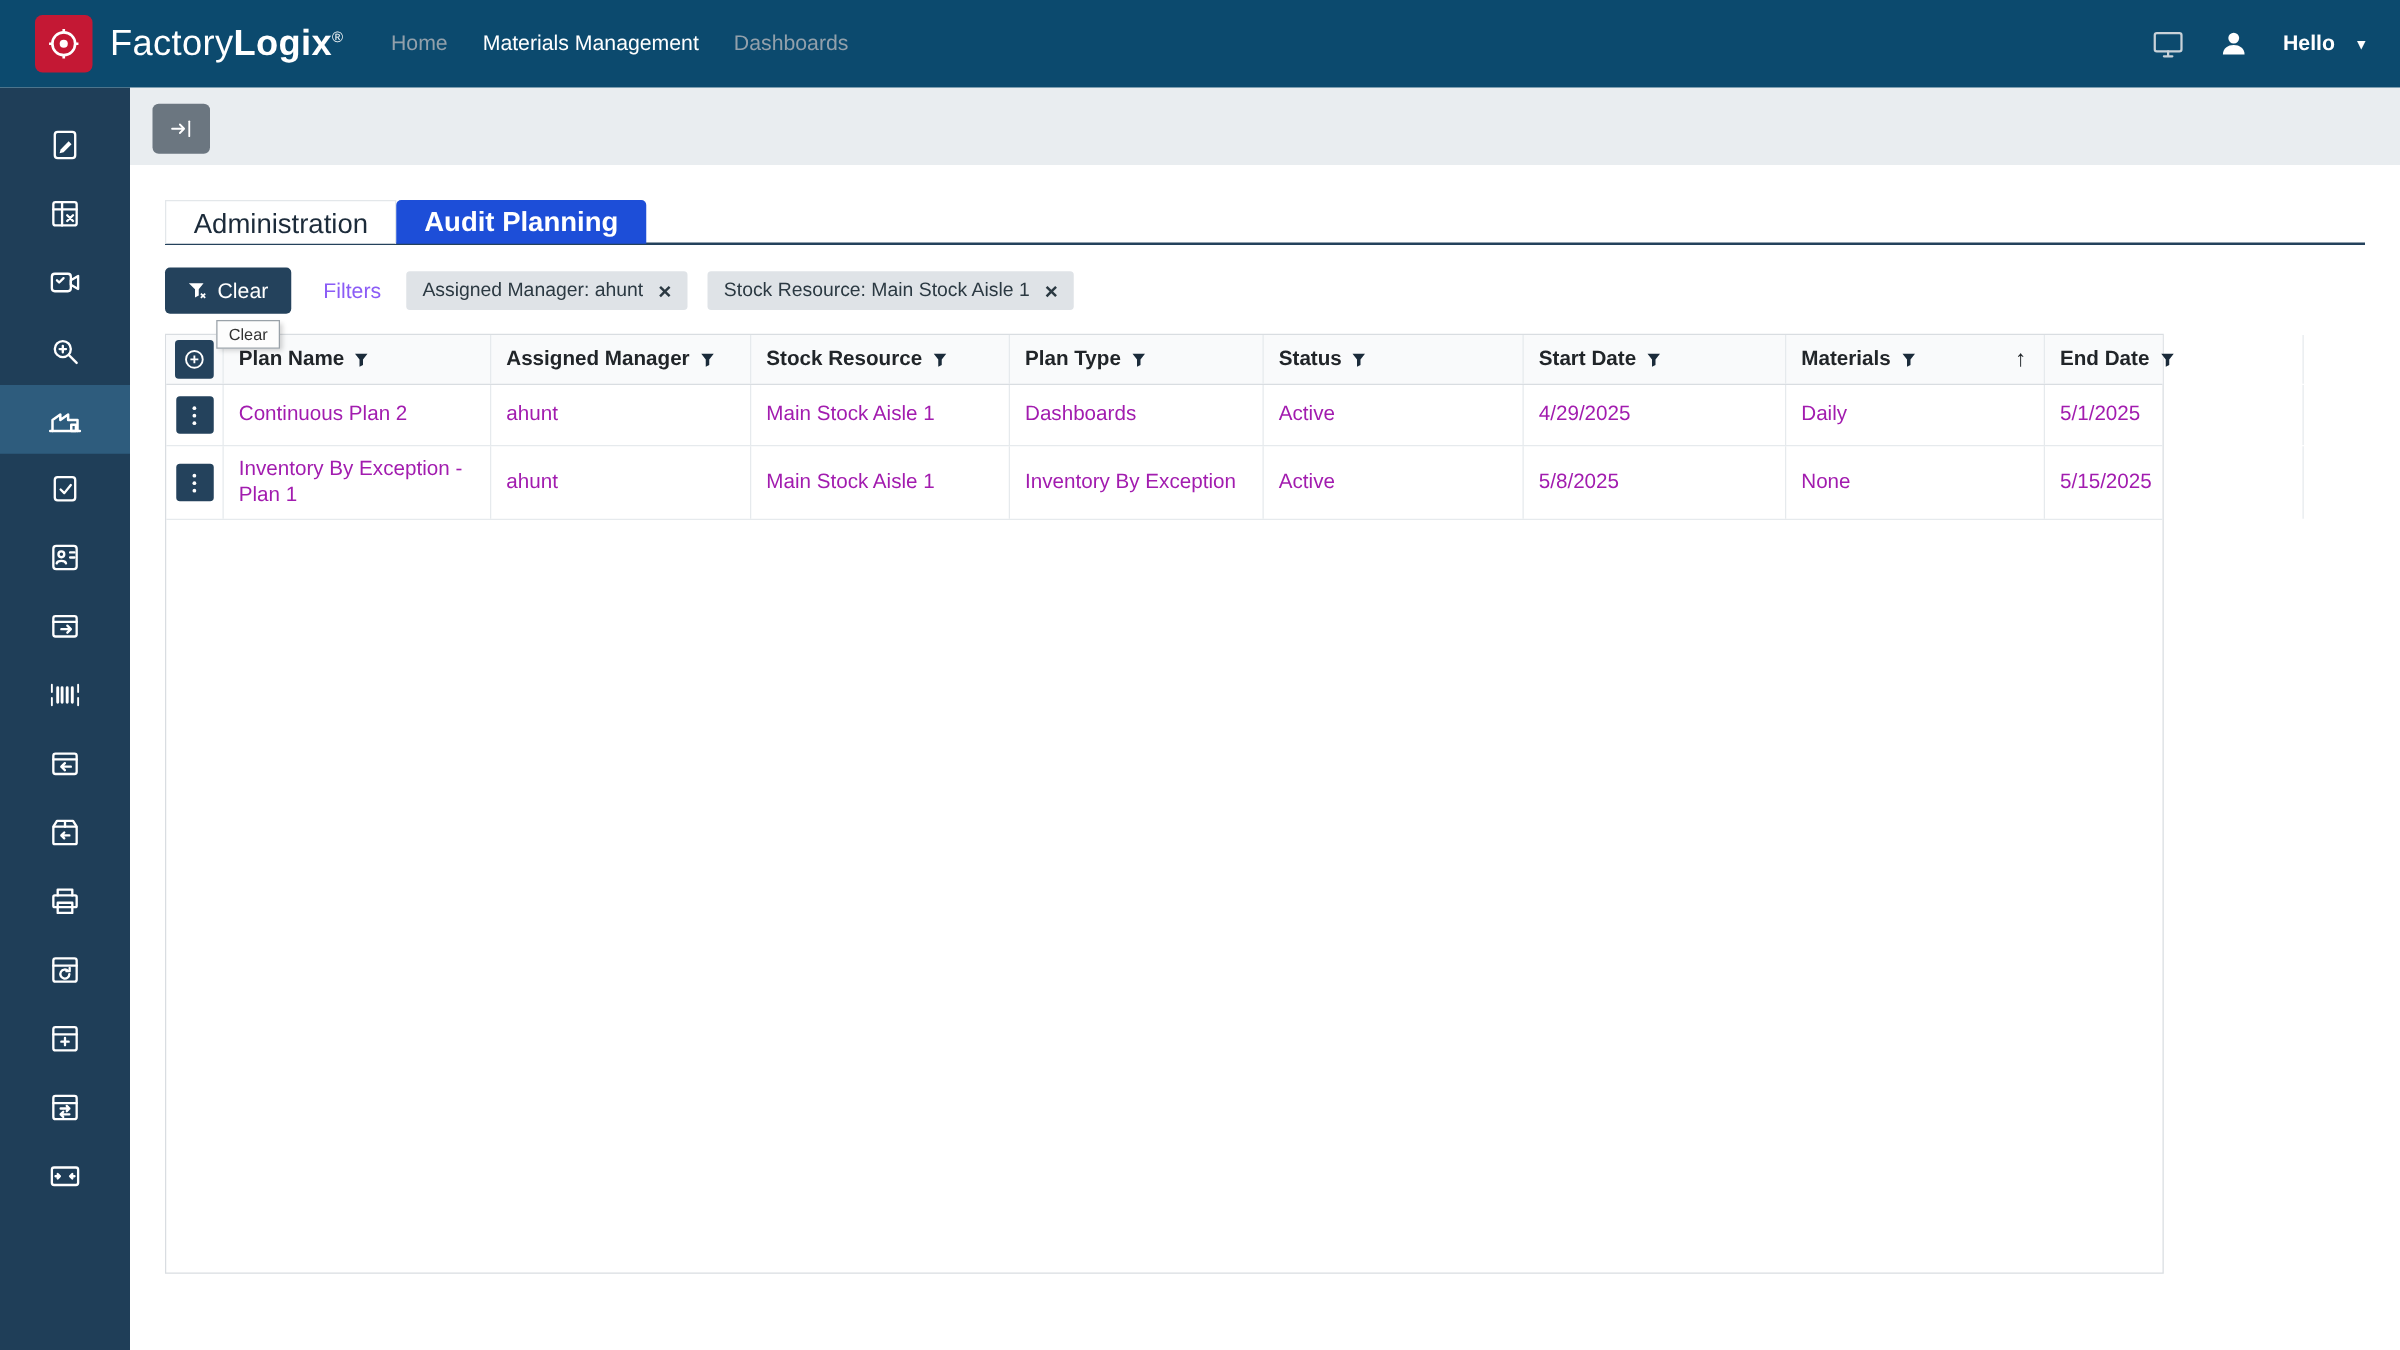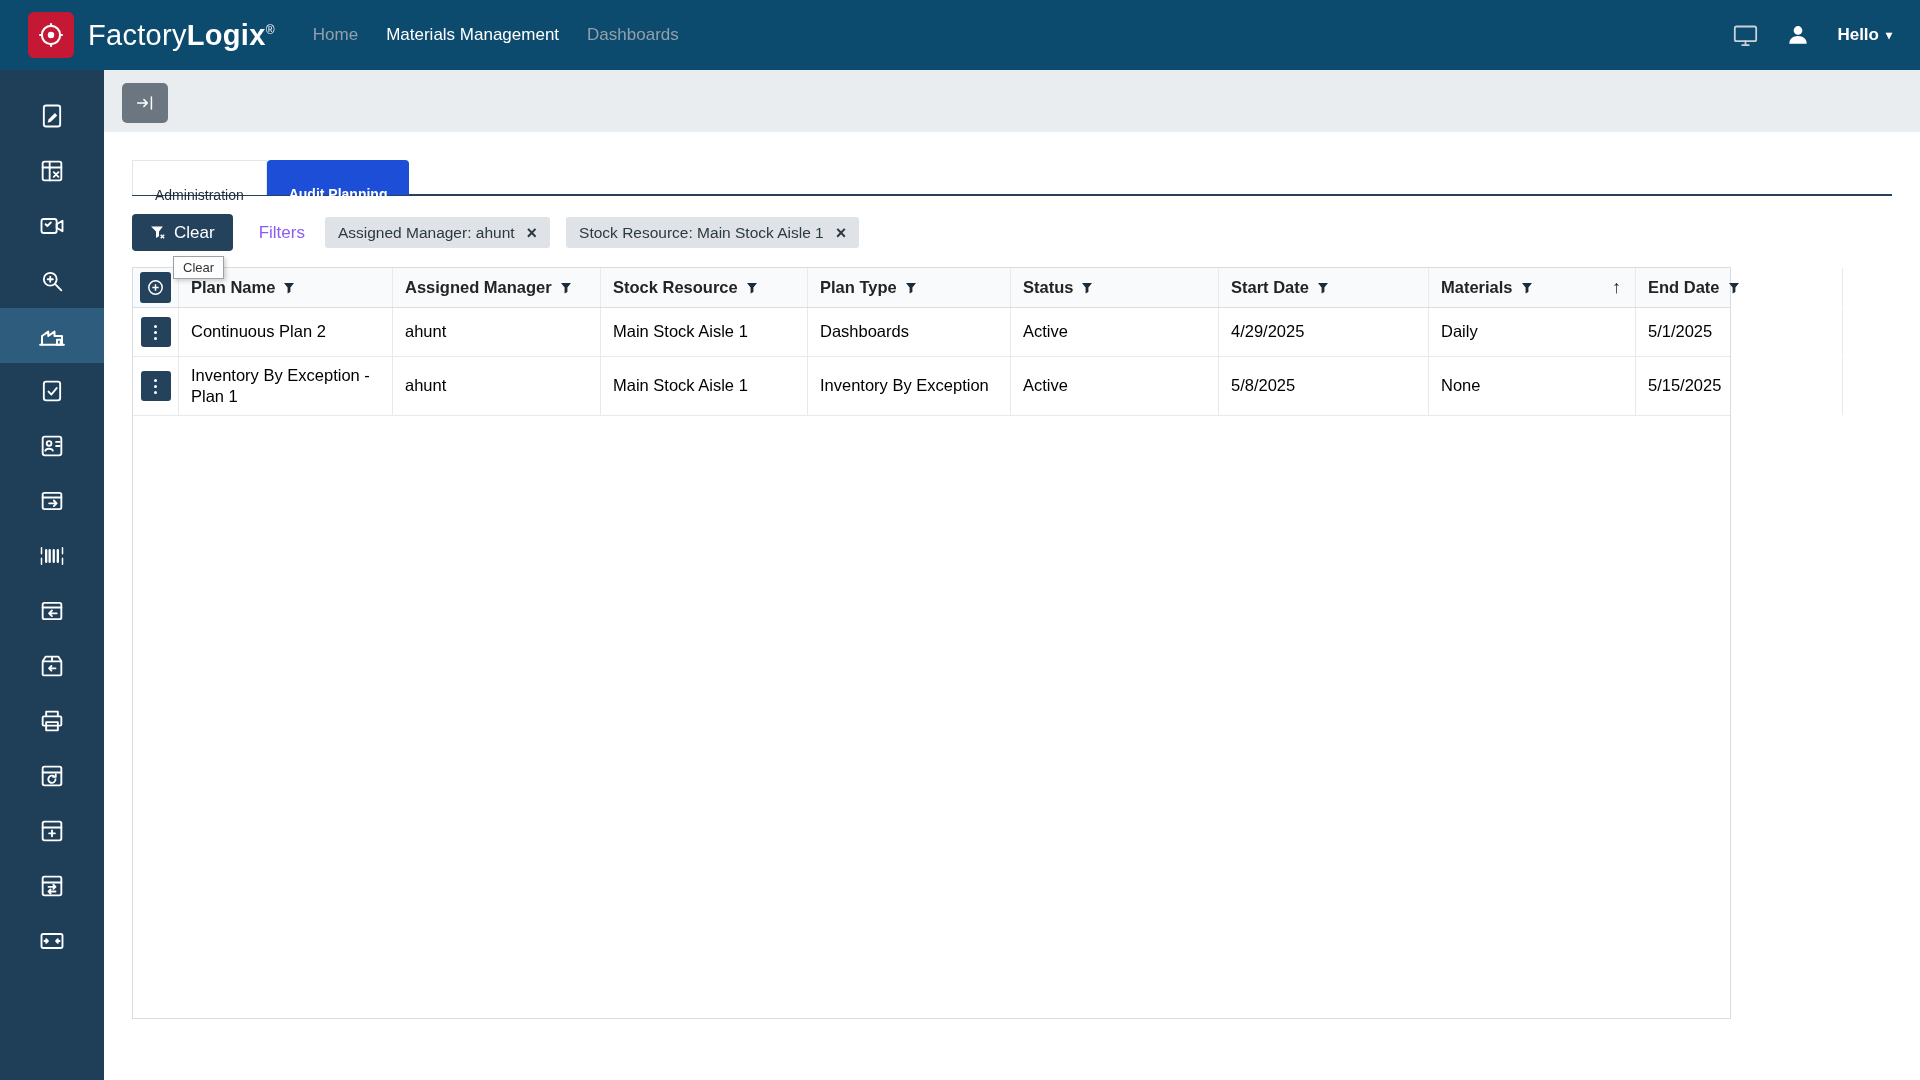--- a/index.html
+++ b/index.html
@@ -16,37 +16,37 @@
   .logo-box { width:46px; height:46px; margin-left:28px; background:#c41834; border-radius:6px;
               display:flex; align-items:center; justify-content:center; flex:0 0 auto; }
   .brand { color:#fff; font-size:29px; margin-left:14px; font-weight:300; letter-spacing:.3px; white-space:nowrap; }
   .brand b { font-weight:700; }
   .brand sup { font-size:12px; font-weight:400; }
   .nav { margin-left:38px; display:flex; gap:28px; font-size:17px; color:#92a0ab; white-space:nowrap; }
   .nav .nav-item { cursor:pointer; }
   .nav .active { color:#ffffff; }
   .top-right { position:absolute; right:28px; display:flex; align-items:center; gap:26px; }
   .top-icon { display:flex; align-items:center; }
-  .hello { color:#fff; font-size:17px; font-weight:700; display:flex; align-items:center; gap:7px; }
+  .hello { color:#fff; font-size:17px; font-weight:700; display:flex; align-items:center; gap:18px; }
   .hello .caret { font-size:12px; }
 
   
   .sidebar { position:absolute; top:70px; left:0; width:104px; height:1010px; background:#1f3e58;
              padding-top:18px; z-index:4; }
   .side-item { width:104px; height:55px; display:flex; align-items:center; justify-content:center; cursor:pointer; }
   .side-item.active { background:#2e5c7d; }
 
   
   .strip { position:absolute; top:70px; left:104px; width:1816px; height:62px; background:#e9edf0; }
   .collapse-btn { position:absolute; top:83px; left:122px; width:46px; height:40px; background:#6b7680;
                   border:none; border-radius:5px; display:flex; align-items:center; justify-content:center; cursor:pointer; }
 
   
   .tabs { position:absolute; top:160px; left:132px; display:flex; align-items:flex-end; z-index:2; }
-  .tab { height:35px; line-height:35px; padding:17px 22px; font-size:14px; cursor:pointer; white-space:nowrap; }
+  .tab { height:35px; line-height:35px; padding:0 22px; font-size:22px; cursor:pointer; white-space:nowrap; }
   .tab.inactive { background:#fff; color:#1c2b3a; border:1px solid #e3e7ea; border-bottom:none; }
   .tab.active { background:#1d4ed8; color:#fff; font-weight:700; border-radius:4px 4px 0 0; }
   .tab-underline { position:absolute; top:194px; left:132px; width:1760px; height:2px; background:#24425c; }
 
   
   .filterbar { position:absolute; top:214px; left:132px; display:flex; align-items:center; }
   .clear-btn { height:37px; padding:0 18px; background:#24425c; color:#fff; border:none; border-radius:4px;
                font-size:17px; font-family:inherit; display:flex; align-items:center; gap:9px; cursor:pointer; }
   .filters-label { font-size:17px; margin-left:26px; color:#8b5cf6;text-align:center; }
   .chips { display:flex; gap:16px; margin-left:20px; }
@@ -66,21 +66,21 @@
   .hcell:last-child { border-right:none; }
   .hcell.center, .cell.center { justify-content:center; padding:0; }
   .funnel { flex:0 0 auto; }
   .sort-arrow { margin-left:auto; margin-right:8px; font-size:18px; color:#212529; }
   .sq-btn { width:31px; height:31px; background:#24425c; border:none; border-radius:3px;
             display:flex; align-items:center; justify-content:center; cursor:pointer; color:#fff; }
   .gear-glyph { color:#fff; font-size:18px; line-height:1; }
   .row { border-bottom:1px solid #e6eaed; cursor:pointer; }
   .row-1 { height:49px; }
   .row-2 { height:59px; }
-  .cell { display:flex; align-items:center; padding:0 10px 0 12px; font-size:16.5px; color:#000000;
+  .cell { display:flex; align-items:center; padding:0 10px 0 12px; font-size:16.5px; color:#a21caf;
           border-right:1px solid #e6eaed; line-height:1.3; overflow:hidden; }
   .cell:last-child { border-right:none; }
   .dots-btn { width:30px; height:30px; background:#24425c; border:none; border-radius:3px;
               display:flex; flex-direction:column; align-items:center; justify-content:center; gap:3px; cursor:pointer; }
   .dots-btn i { width:3px; height:3px; border-radius:50%; background:#fff; display:block; }
 </style>
 </head>
 <body>
 
 <header class="topbar">

